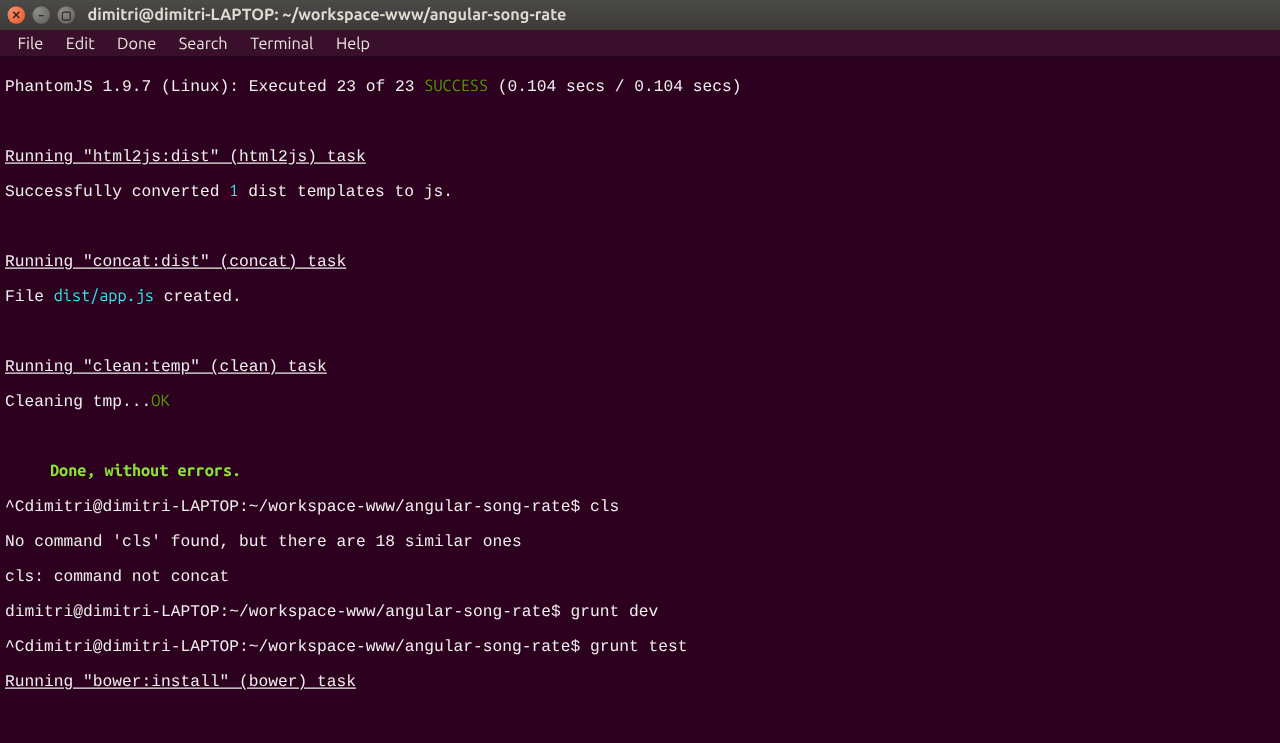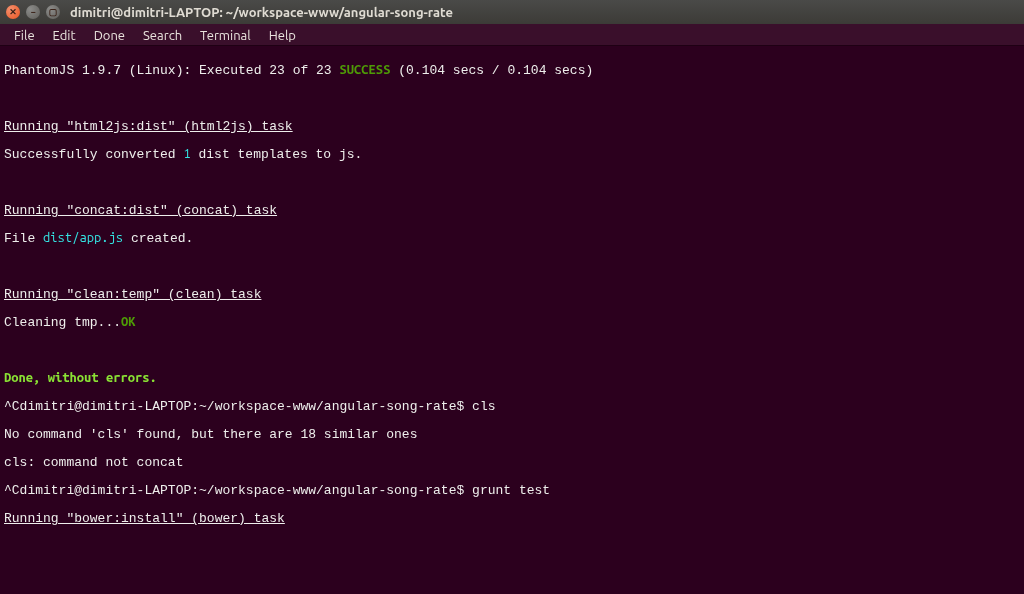--- a/index.html
+++ b/index.html
@@ -54,24 +54,24 @@
     border-bottom: 1px solid #1f0014;
   }
   .menu-item { padding: 2px 8px; cursor: default; }
   .terminal {
     padding: 2px 4px;
     color: #eeeeec;
     white-space: pre;
   }
   .line { height: 14px; }
   .c-white { color: #eeeeec; font-family: Liberation Mono, monospace; }
-  .c-bgreen { color: #8ae234; font-weight: bold; }
+  .c-bgreen { color: #8ae234; font-weight: bold; margin-left: 36px; }
   .c-cyan  { color: #34e2e2; }
   .c-purple { color: #ad7fa8; }
-  .c-greenb { color: #4e9a06; font-weight: bold; }
+  .c-greenb { color: #4e9a06; font-weight: normal; }
   .underline { text-decoration: underline; }
 </style>
 </head>
 <body>
 
 <div class="titlebar">
   <div class="window-controls">
     <div class="win-btn win-close">✕</div>
     <div class="win-btn win-min">−</div>
     <div class="win-btn win-max">▢</div>
@@ -97,20 +97,21 @@
 <div class="line"><span class="c-white underline">Running "concat:dist" (concat) task</span></div>
 <div class="line"><span class="c-white">File </span><span class="c-cyan">dist/app.js</span><span class="c-white"> created.</span></div>
 <div class="line"></div>
 <div class="line"><span class="c-white underline">Running "clean:temp" (clean) task</span></div>
 <div class="line"><span class="c-white">Cleaning tmp...</span><span class="c-greenb">OK</span></div>
 <div class="line"></div>
 <div class="line"><span class="c-bgreen">Done, without errors.</span></div>
 <div class="line"><span class="c-white">^Cdimitri@dimitri-LAPTOP:~/workspace-www/angular-song-rate$ cls</span></div>
 <div class="line"><span class="c-white">No command 'cls' found, but there are 18 similar ones</span></div>
 <div class="line"><span class="c-white">cls: command not concat</span></div>
+<div class="line"><span class="c-white">dimitri@dimitri-LAPTOP:~/workspace-www/angular-song-rate$ grunt dev</span></div>
 <div class="line"><span class="c-white">^Cdimitri@dimitri-LAPTOP:~/workspace-www/angular-song-rate$ grunt test</span></div>
 <div class="line"><span class="c-white underline">Running "bower:install" (bower) task</span></div>
 
 
 
 
 
 
 
 

